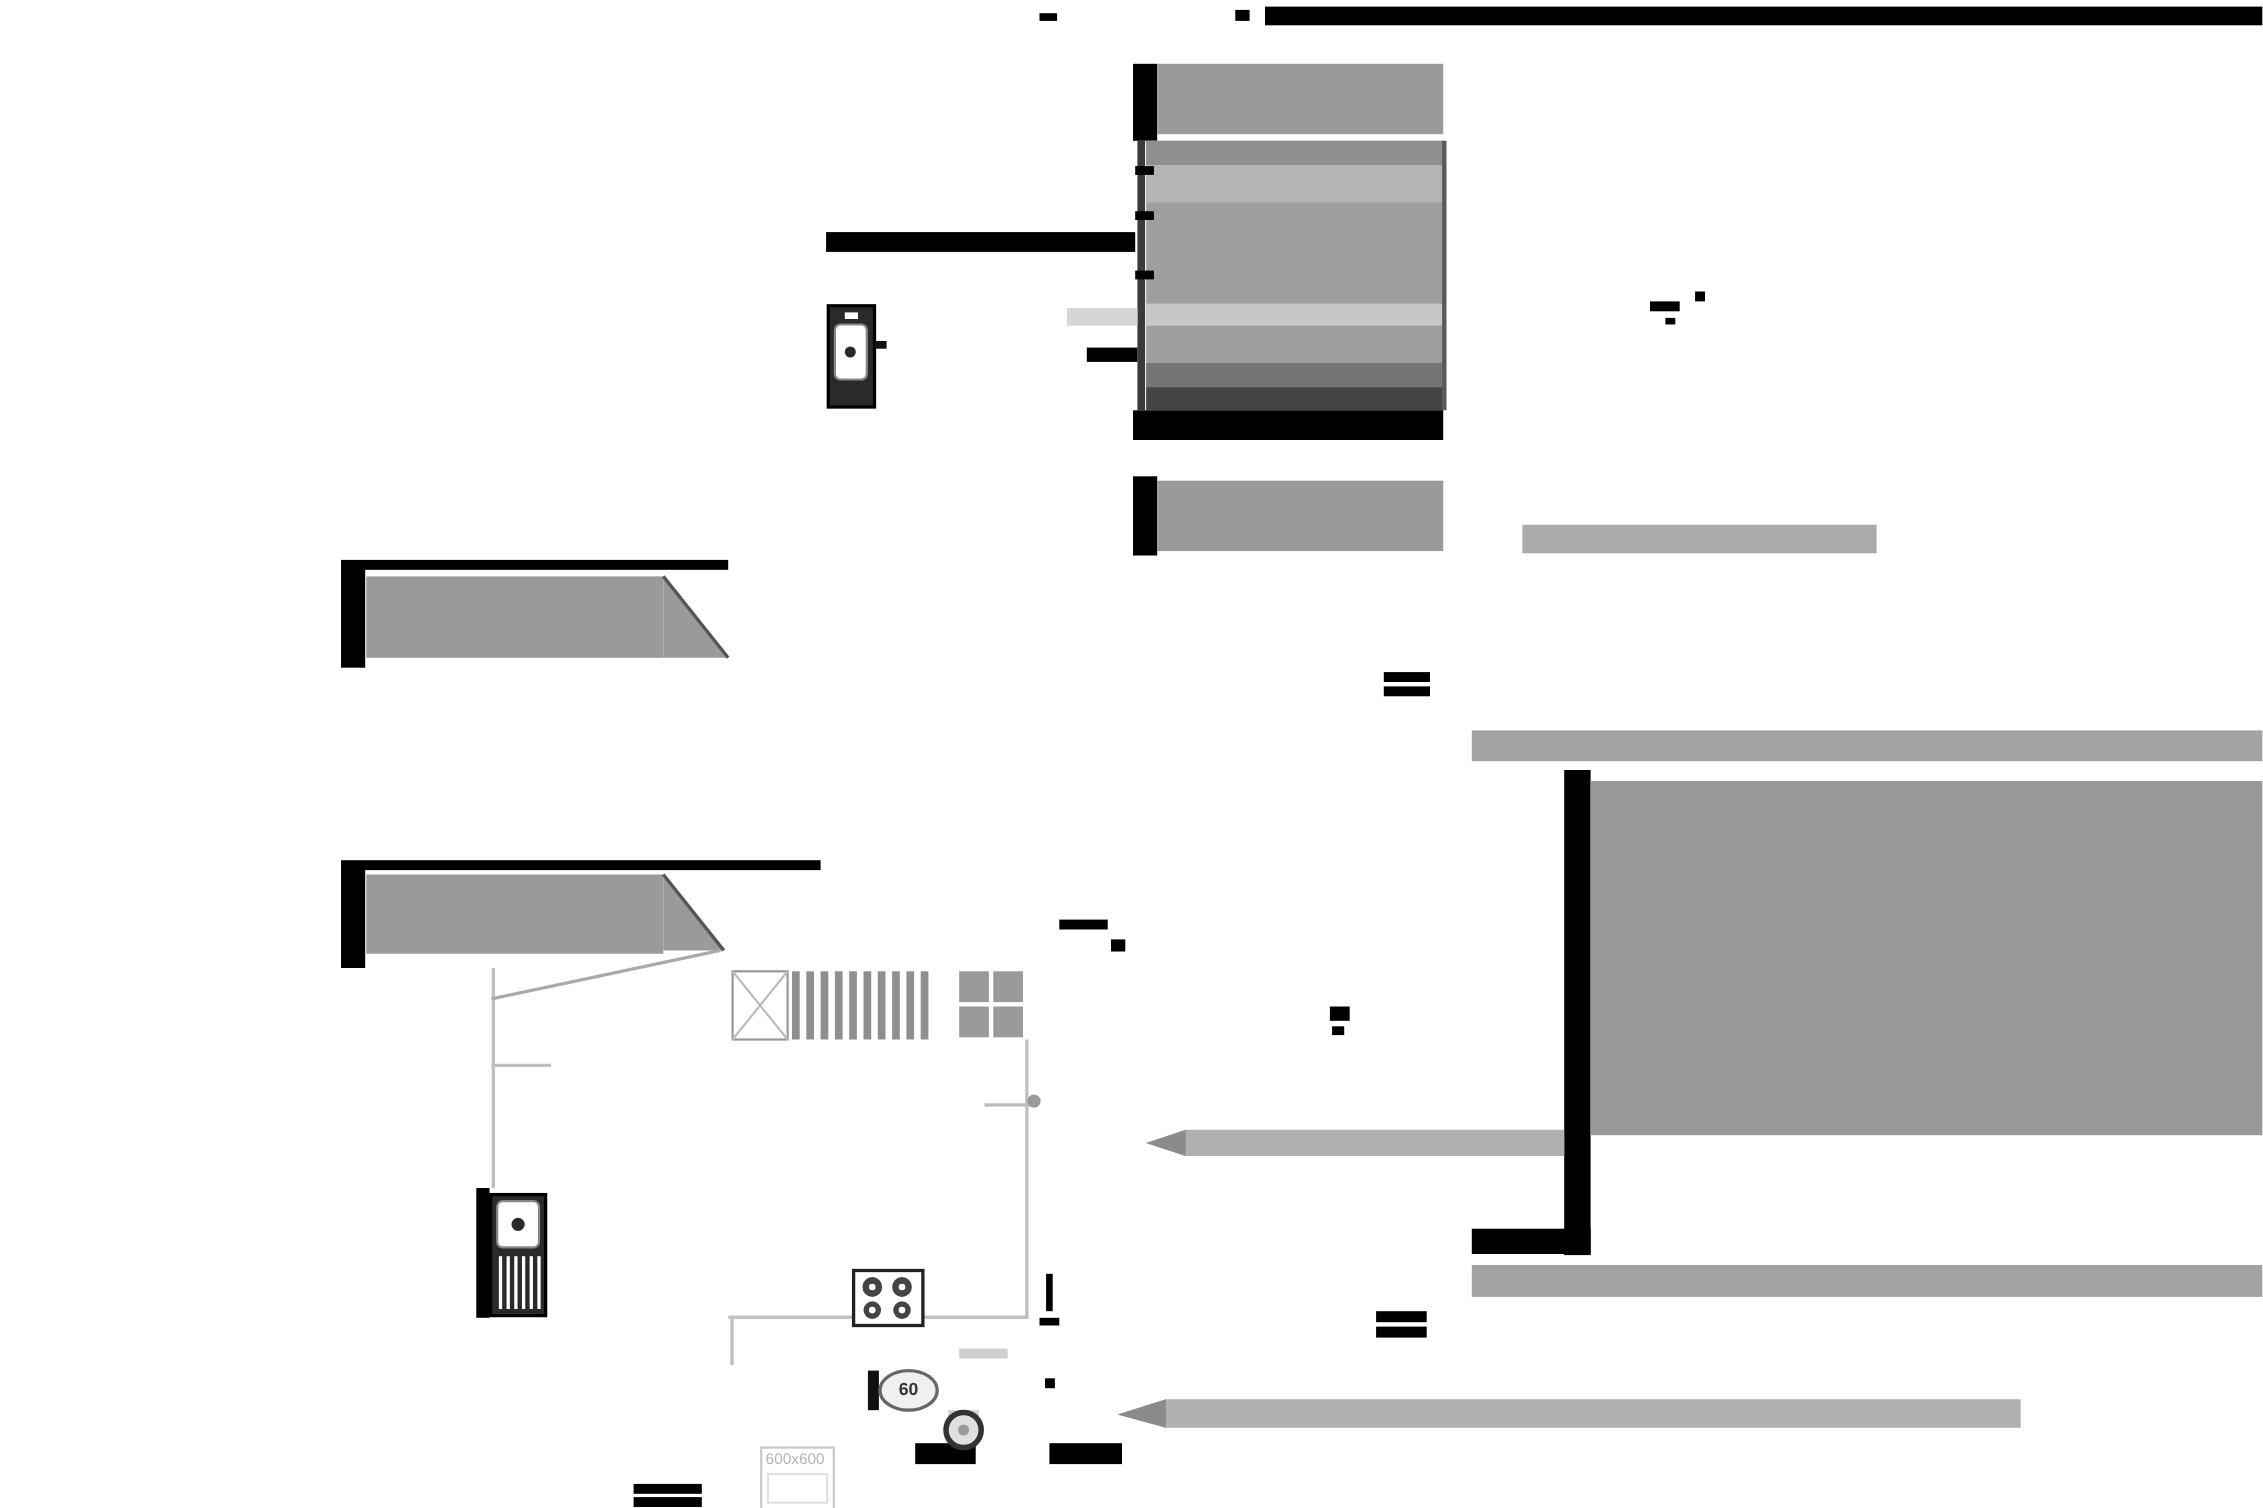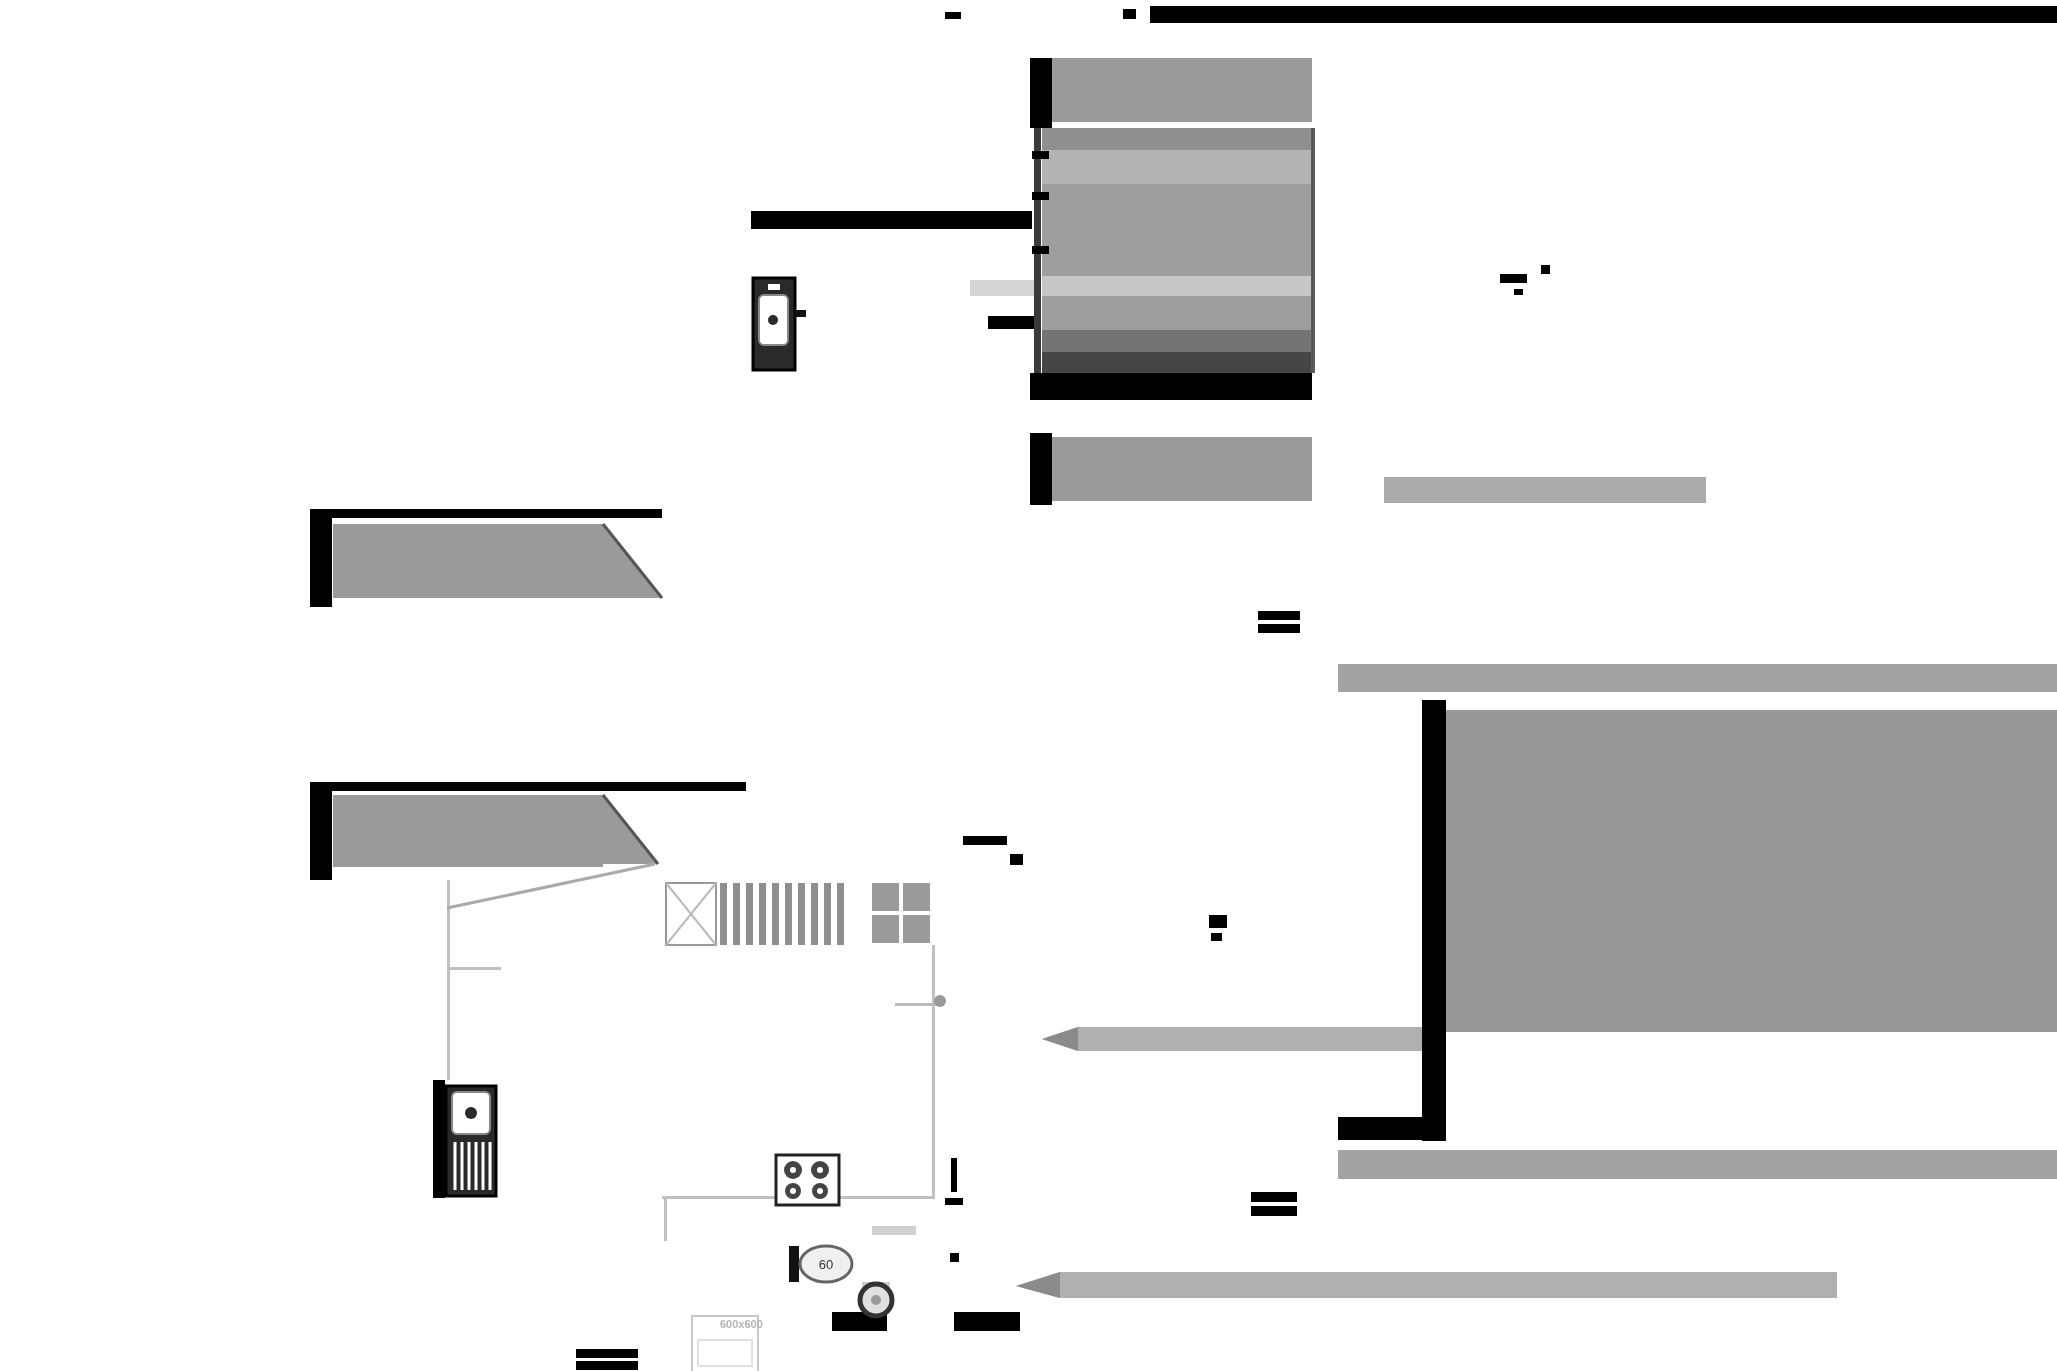--- a/index.html
+++ b/index.html
@@ -12,24 +12,24 @@
   }
   .rect{position:absolute;z-index:1;}
   #fixtures{position:absolute;left:0;top:0;z-index:2;pointer-events:none;}
   .plan-label{
     position:absolute;z-index:3;color:#222222;
     font-family:"Liberation Sans", sans-serif;
     white-space:nowrap;
   }
   #boiler-label{
     left:826px;top:1264px;transform:translate(-50%,-50%);
-    font-size:13px;font-weight:normal;color:#333333;
+    font-size:16px;font-weight:bold;color:#333333;
   }
   #washer-label{
-    left:720px;top:1318px;font-size:11px;color:#b4b4b4;font-weight:bold;
+    left:696px;top:1318px;font-size:14px;color:#b4b4b4;
   }
 </style>
 </head>
 <body>
 
 <div id="plan" style="width: 2057px; height: 1371px; background: rgb(255, 255, 255);">
 
   <div class="rect" style="left: 1150px; top: 6px; width: 907px; height: 17px; background: rgb(0, 0, 0);"></div>
     <div class="rect" style="left: 945px; top: 12px; width: 16px; height: 7px; background: rgb(0, 0, 0);"></div>
     <div class="rect" style="left: 1123px; top: 9px; width: 13px; height: 10px; background: rgb(0, 0, 0);"></div>

